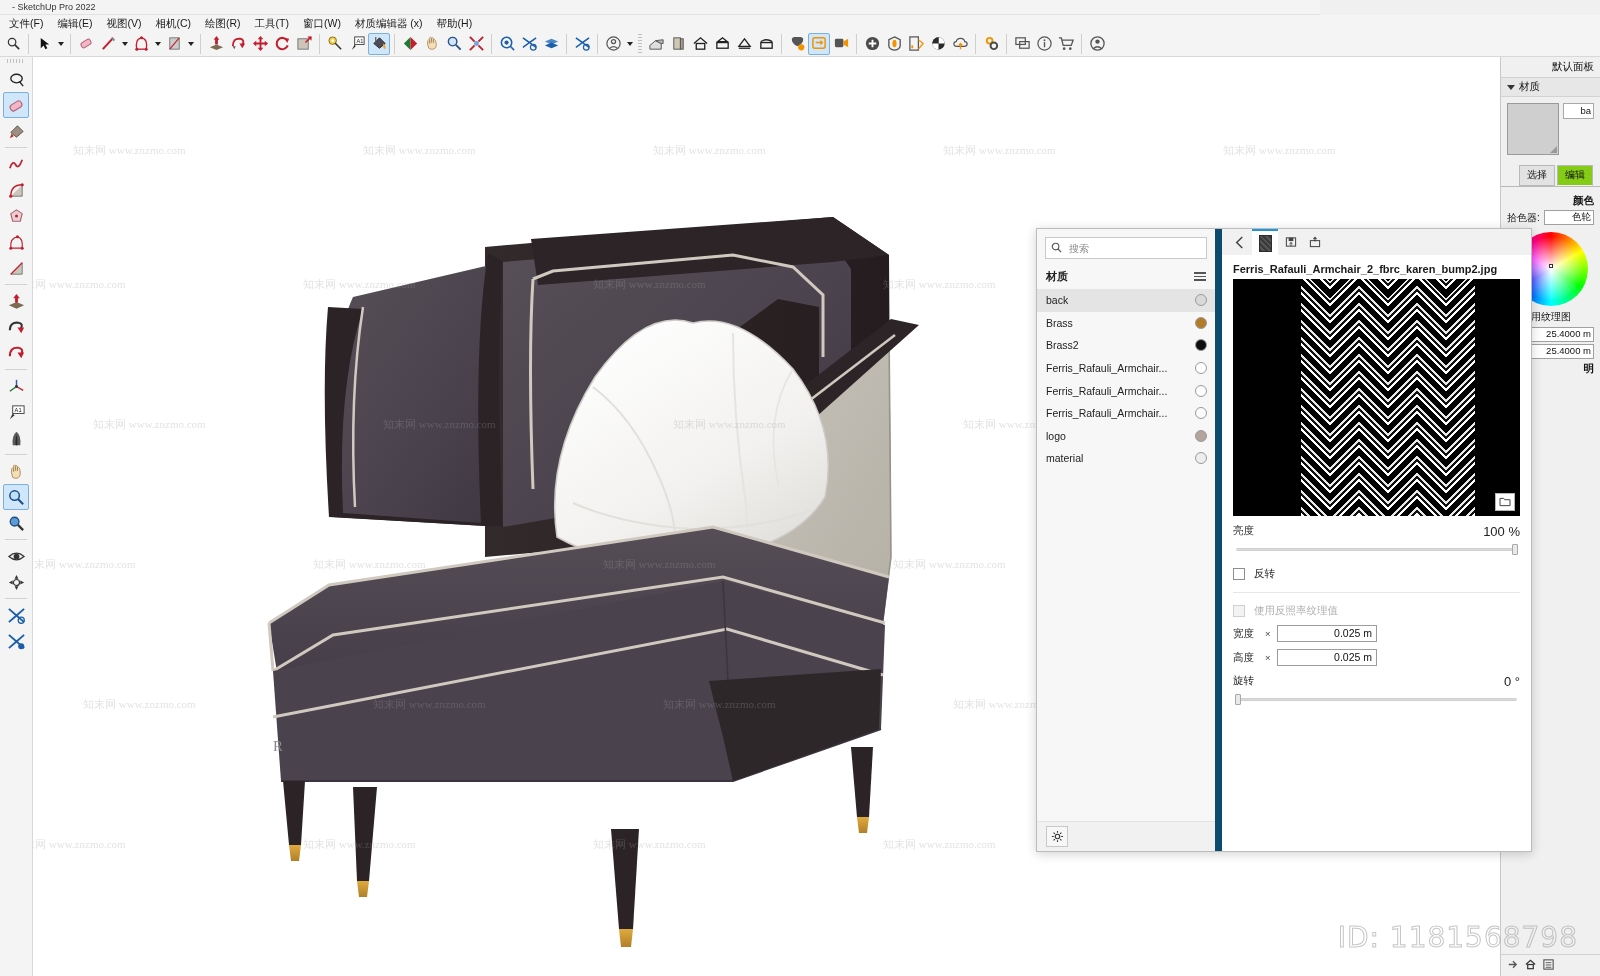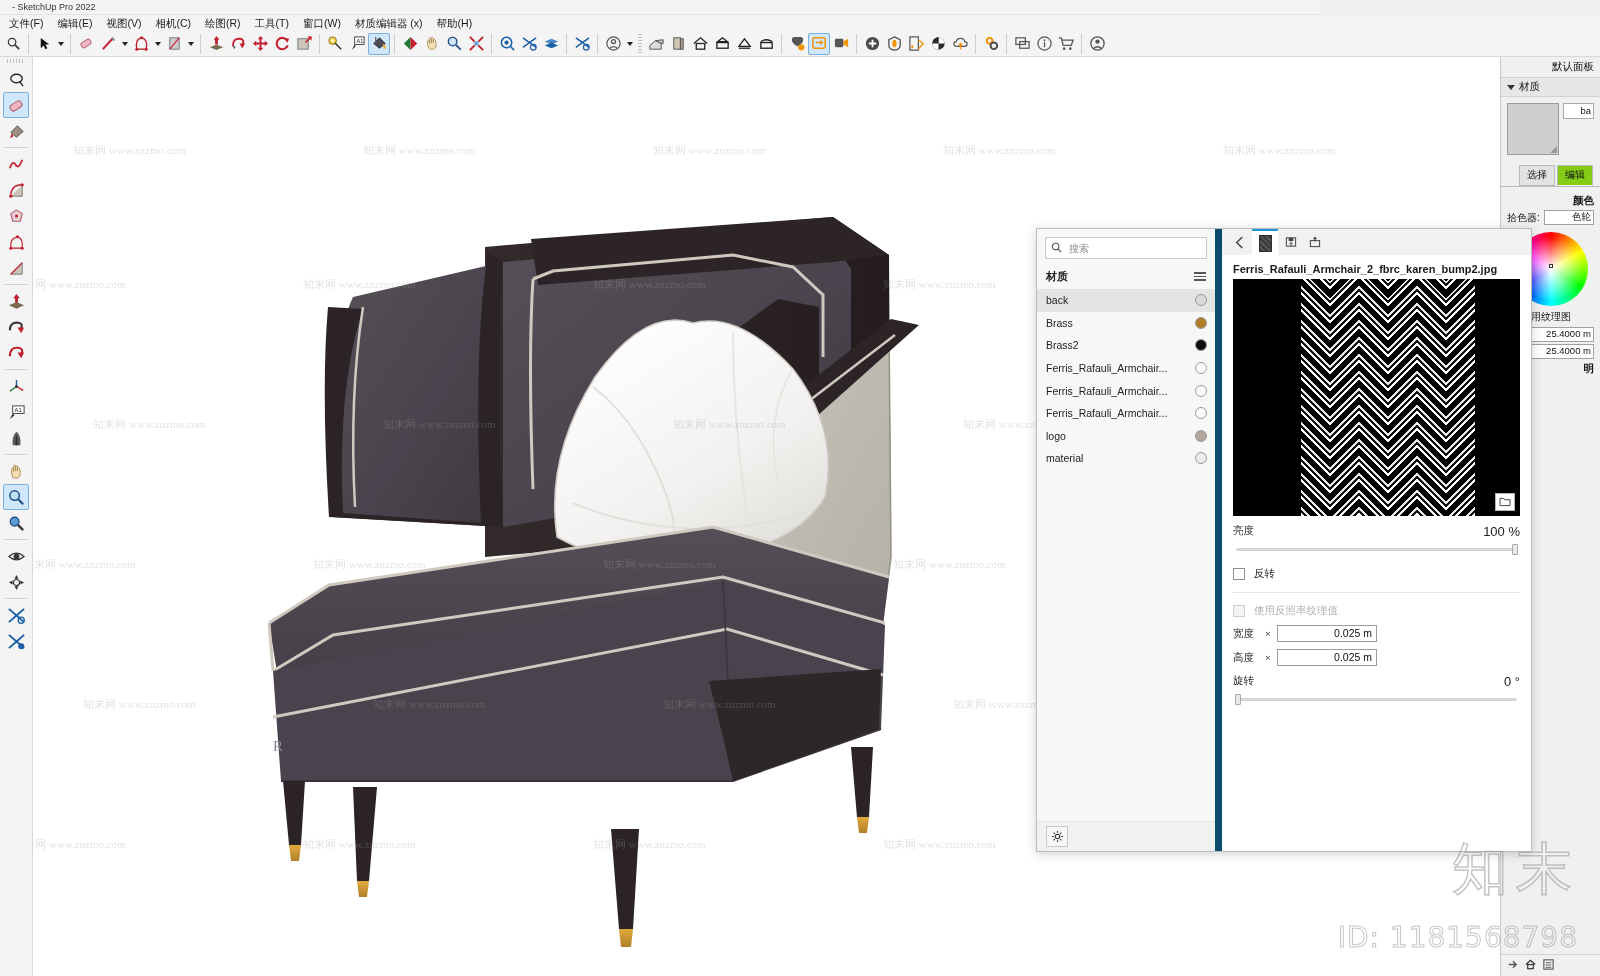--- a/index.html
+++ b/index.html
@@ -1073,16 +1073,15 @@
           </div>
           <div class="slider">
             <span class="track"></span>
             <span class="knob" style="left:2px;"></span>
           </div>
         </div>
       </div>
     </div>
   </div>
 
-  <div class="wm-big">知末</div>
   <div class="wm-id">ID: 1181568798</div>
 
 </div>
 
 </body></html>

